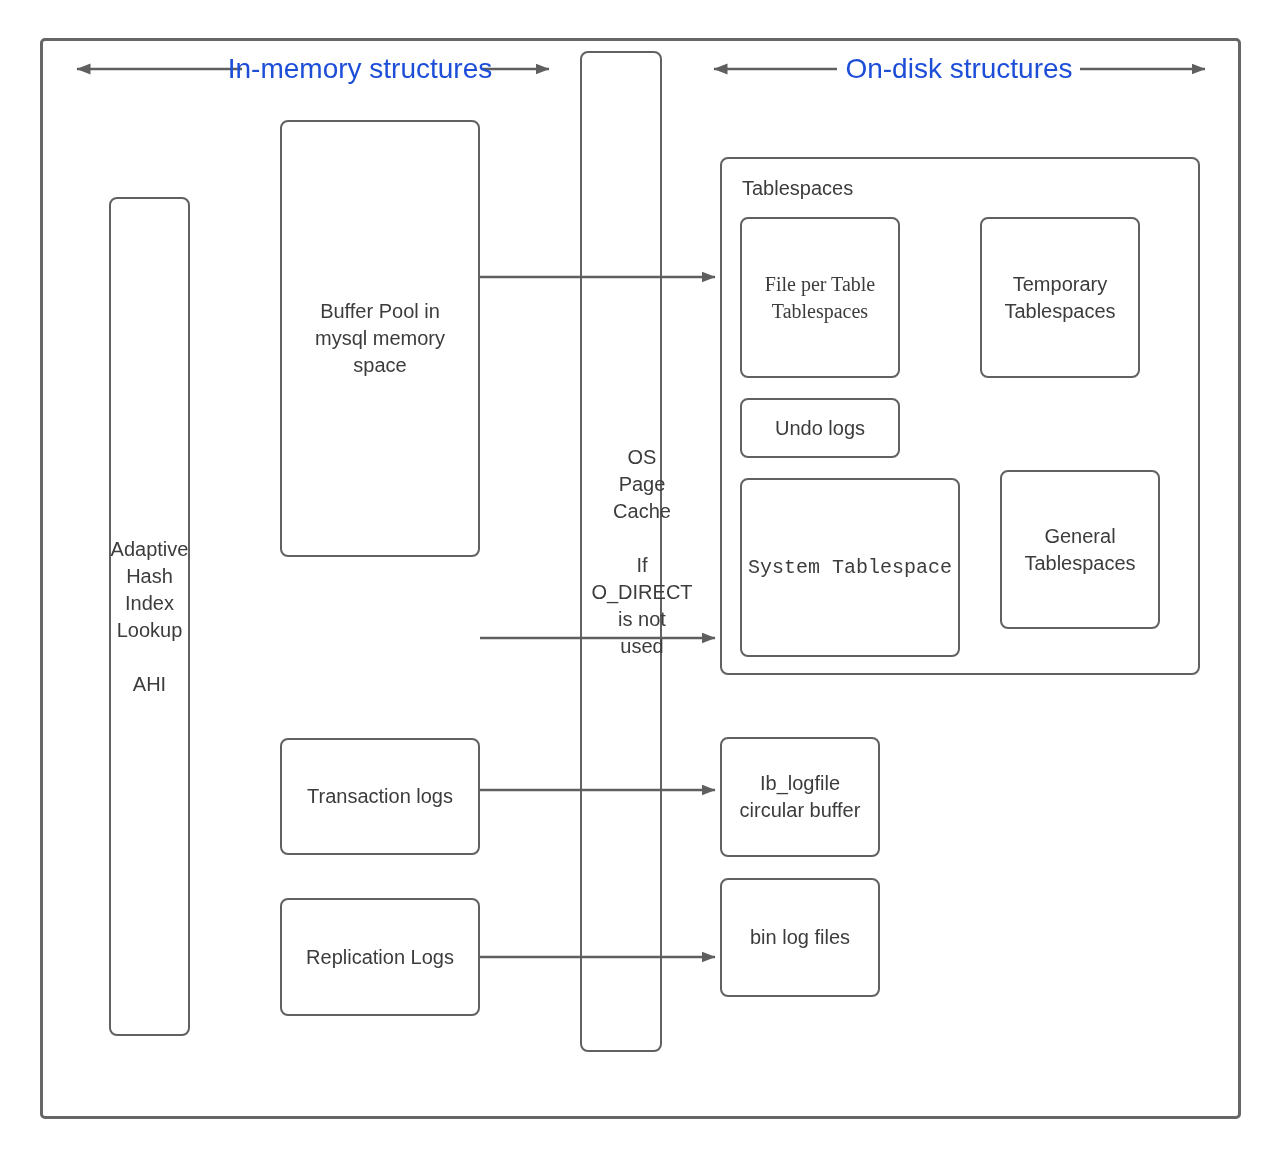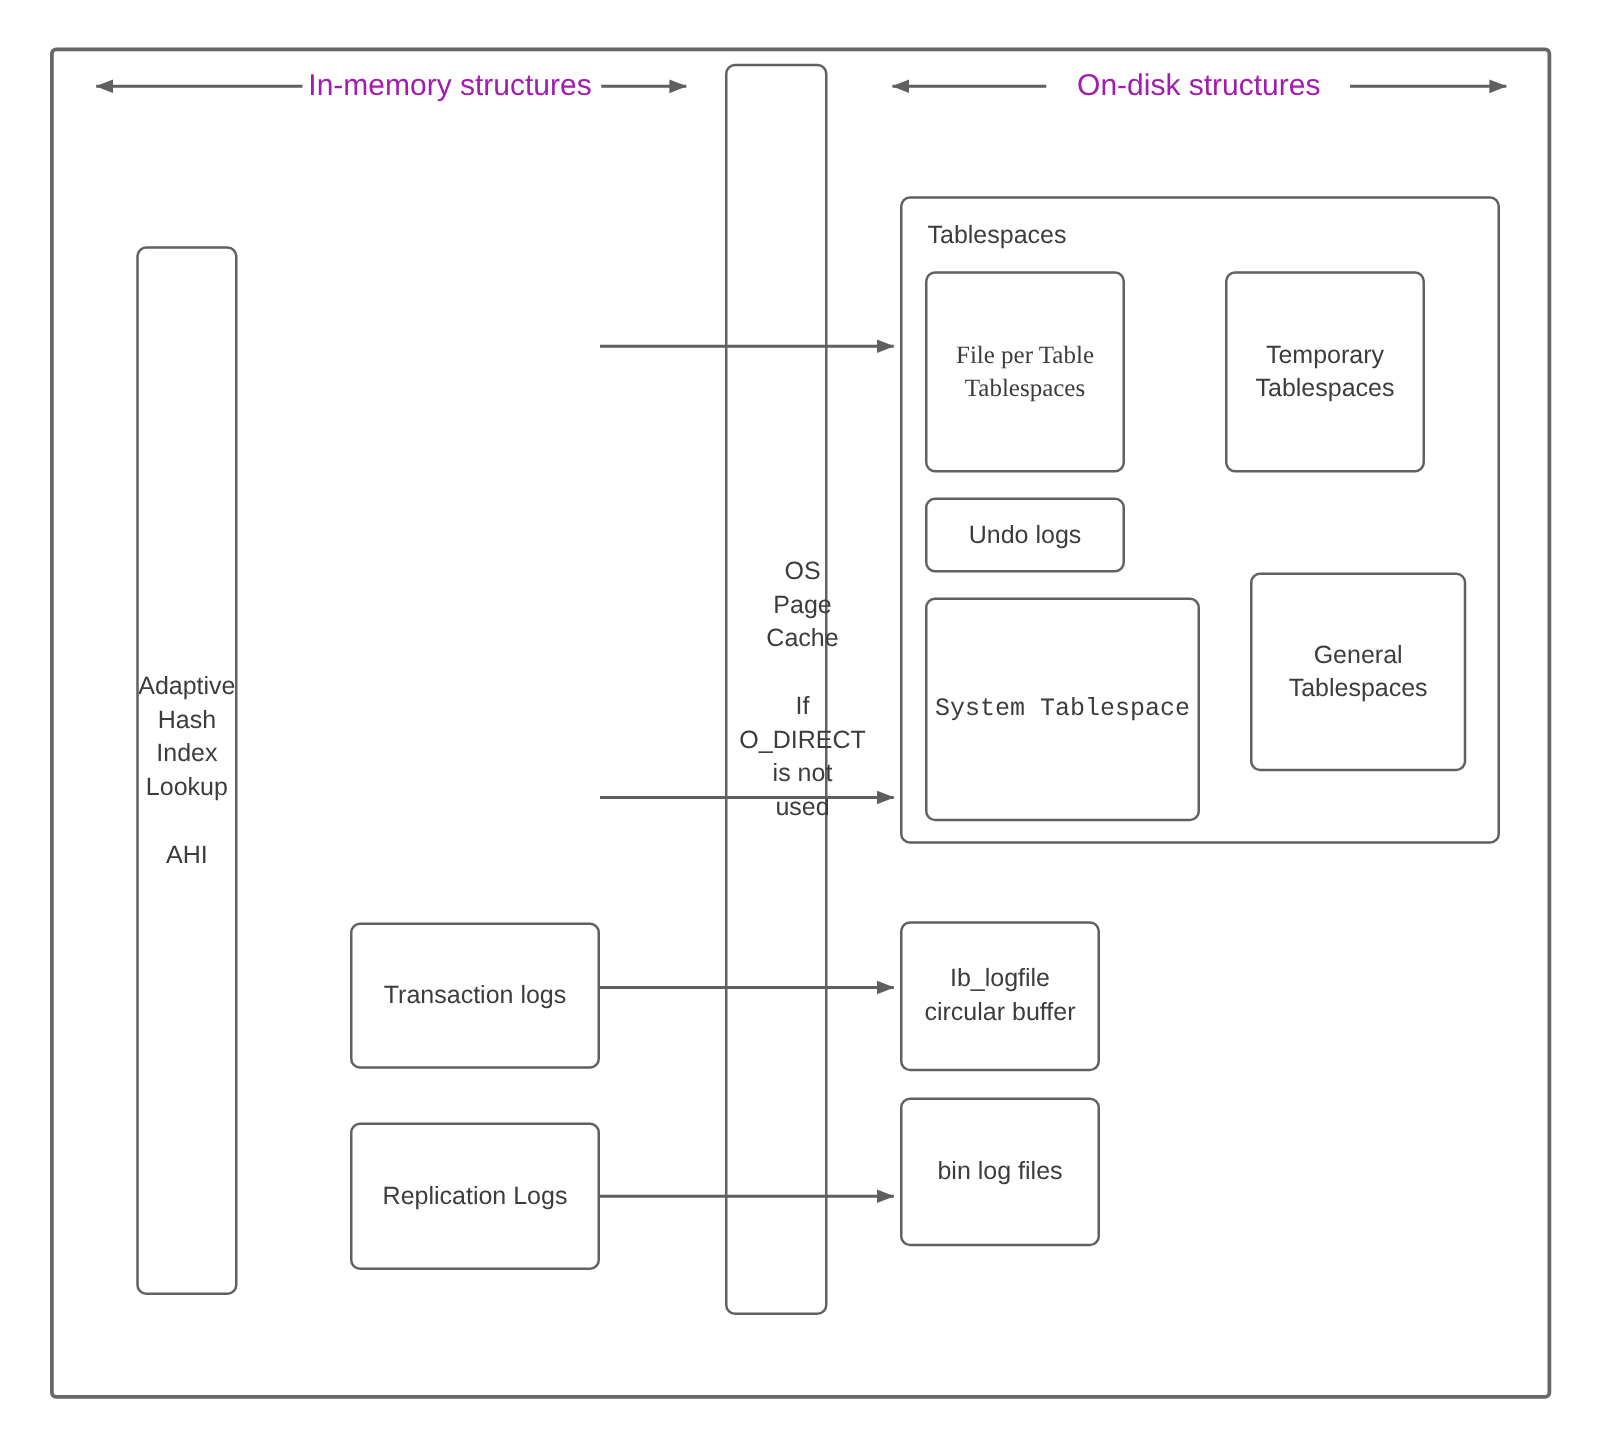--- a/index.html
+++ b/index.html
@@ -67,32 +67,32 @@
     top: 16px;
     font-size: 20px;
     line-height: 27px;
     color: #3c3c3c;
   }
 
   .node-file-per-table { left: 740px;  top: 217px; width: 160px; height: 161px; z-index: 2; font-family: Liberation Serif, serif; }
   .node-temporary      { left: 980px;  top: 217px; width: 160px; height: 161px; z-index: 2; }
   .node-undo           { left: 740px;  top: 398px; width: 160px; height: 60px;  z-index: 2; }
   .node-system         { left: 740px;  top: 478px; width: 220px; height: 179px; z-index: 2; font-family: Liberation Mono, monospace; }
-  .node-general        { left: 1000px; top: 458px; width: 173px; height: 159px; z-index: 2; }
+  .node-general        { left: 1000px; top: 470px; width: 160px; height: 159px; z-index: 2; }
   .node-ib-logfile     { left: 720px;  top: 737px; width: 160px; height: 120px; }
   .node-bin-log        { left: 720px;  top: 878px; width: 160px; height: 119px; }
 
   .header-label {
     position: absolute;
     top: 56px;
     transform: translateX(-50%);
-    font-size: 24px;
+    font-size: 28px;
     line-height: 26px;
     white-space: nowrap;
-    color: #a21caf;
+    color: #1d4ed8;
     z-index: 4;
   }
   .header-in-memory { left: 360px; }
   .header-on-disk   { left: 959px; text-align: center; }
 
   .arrow-layer {
     position: absolute;
     left: 0;
     top: 0;
     width: 1280px;
@@ -113,20 +113,25 @@
 
   <div class="node node-ahi">
     <div class="lbl">Adaptive
 Hash
 Index
 Lookup
 
 AHI</div>
   </div>
 
+  <div class="node node-buffer-pool">
+    <div class="lbl">Buffer Pool in
+mysql memory
+space</div>
+  </div>
 
 
   <div class="node node-transaction">
     <div class="lbl">Transaction logs</div>
   </div>
 
   <div class="node node-replication">
     <div class="lbl">Replication Logs</div>
   </div>
 

